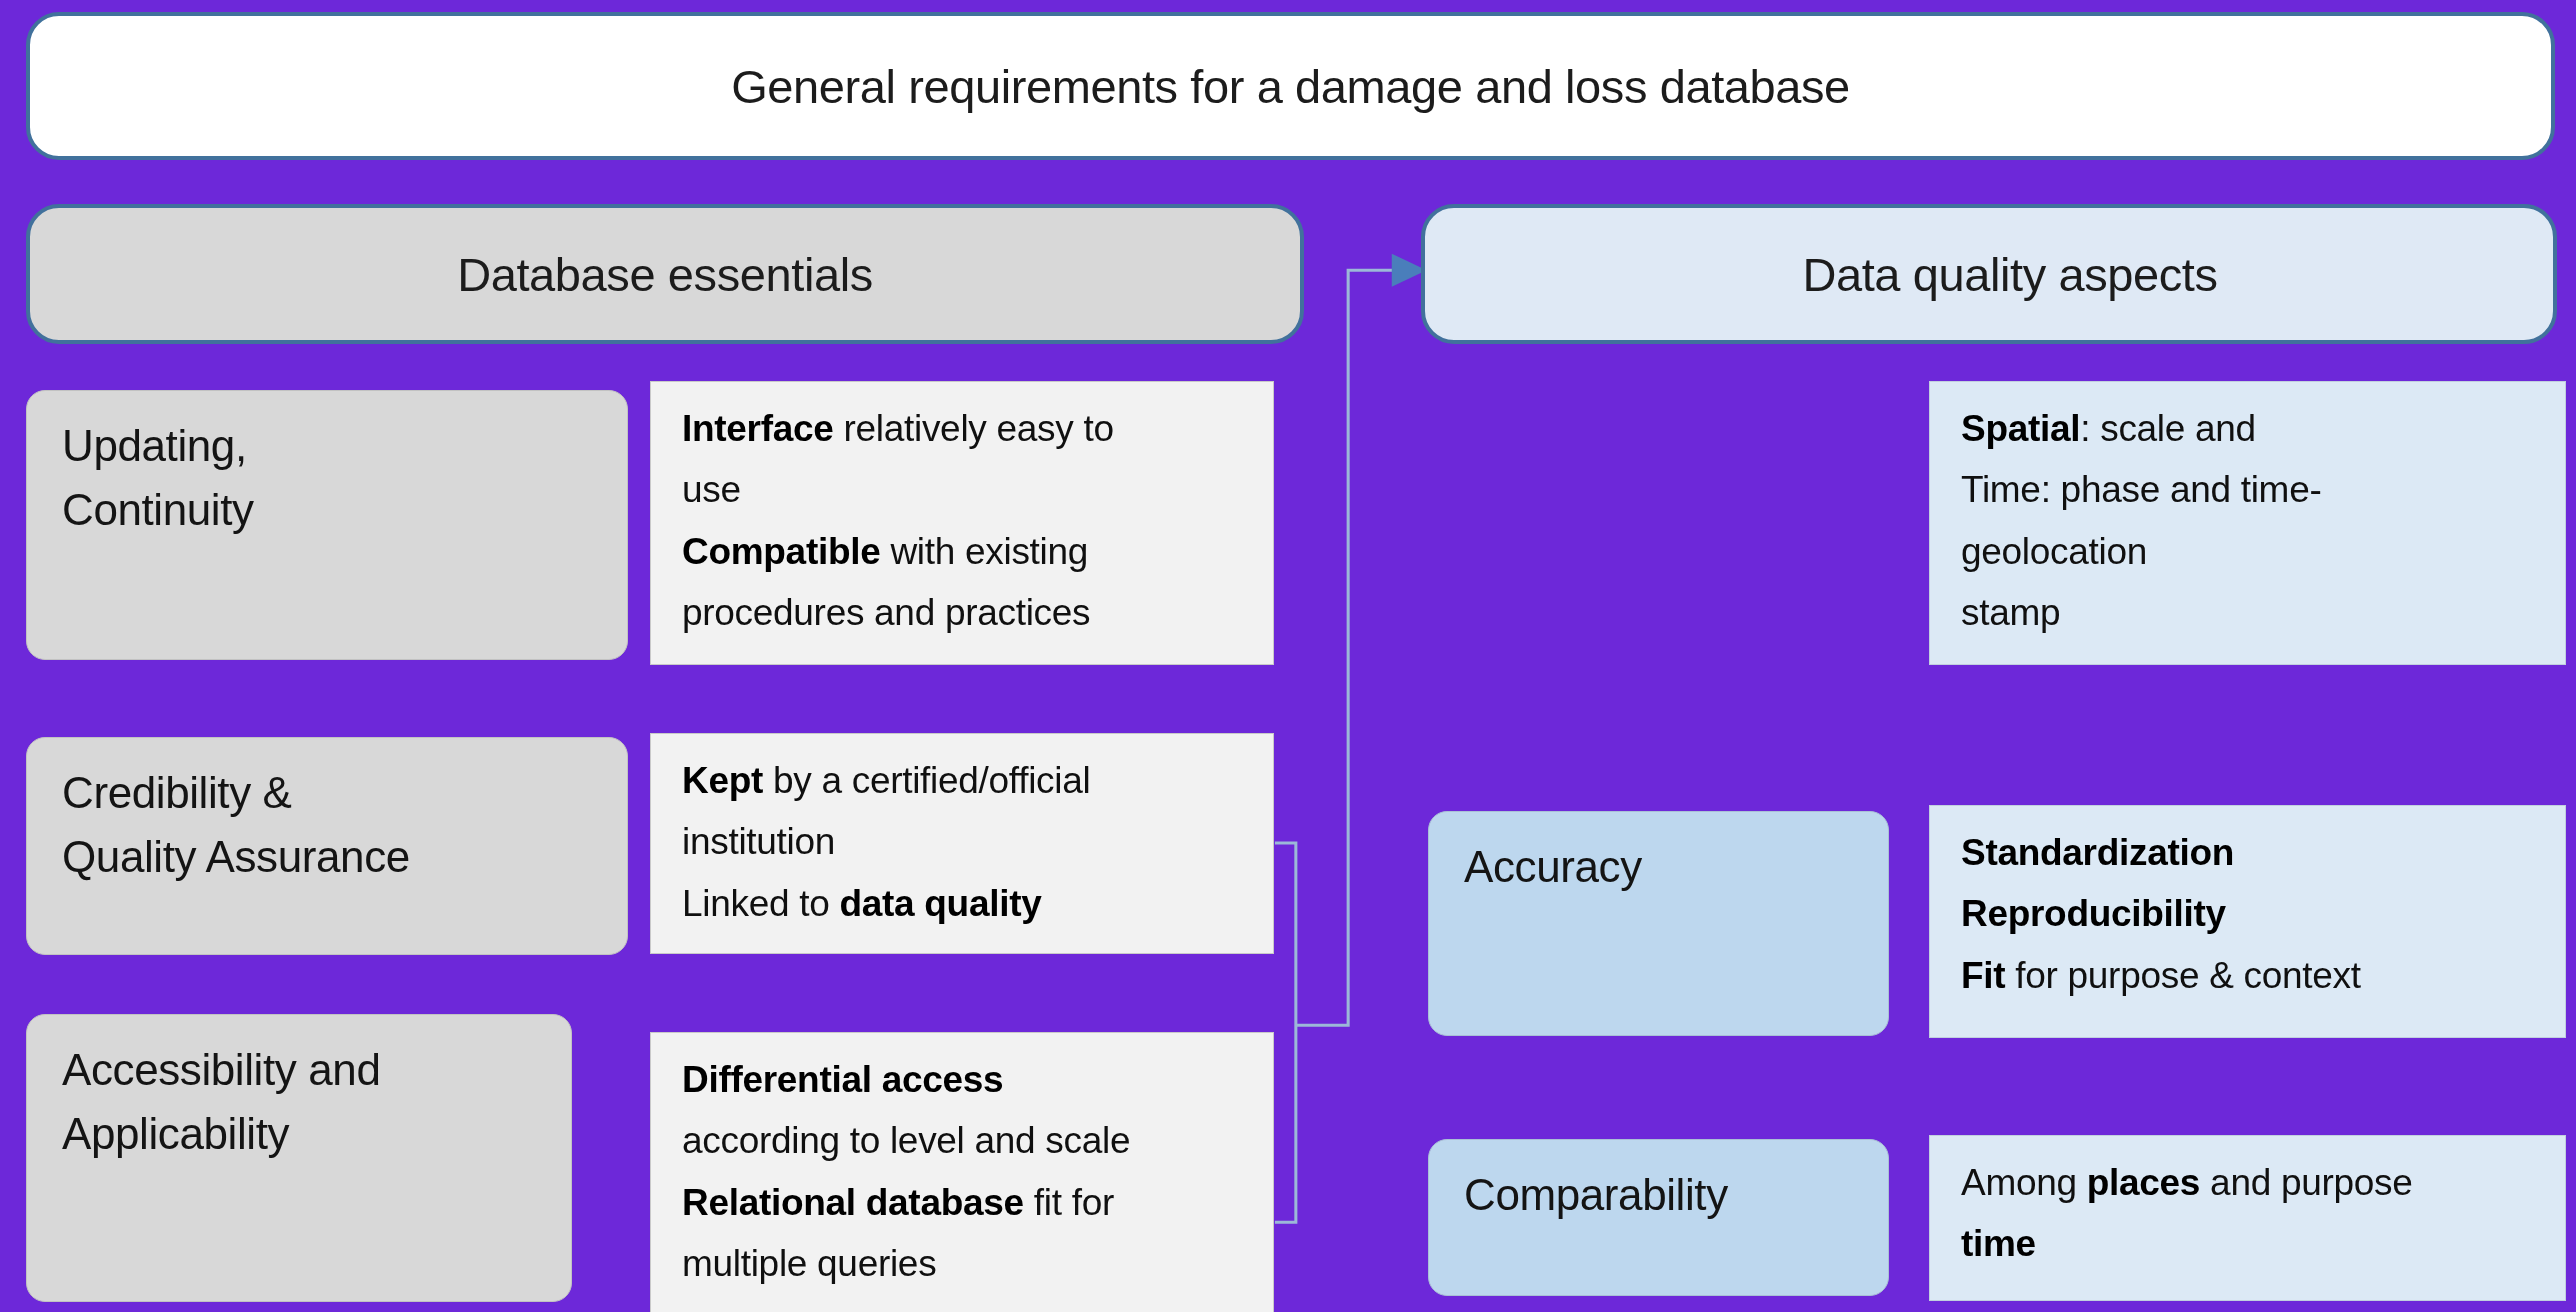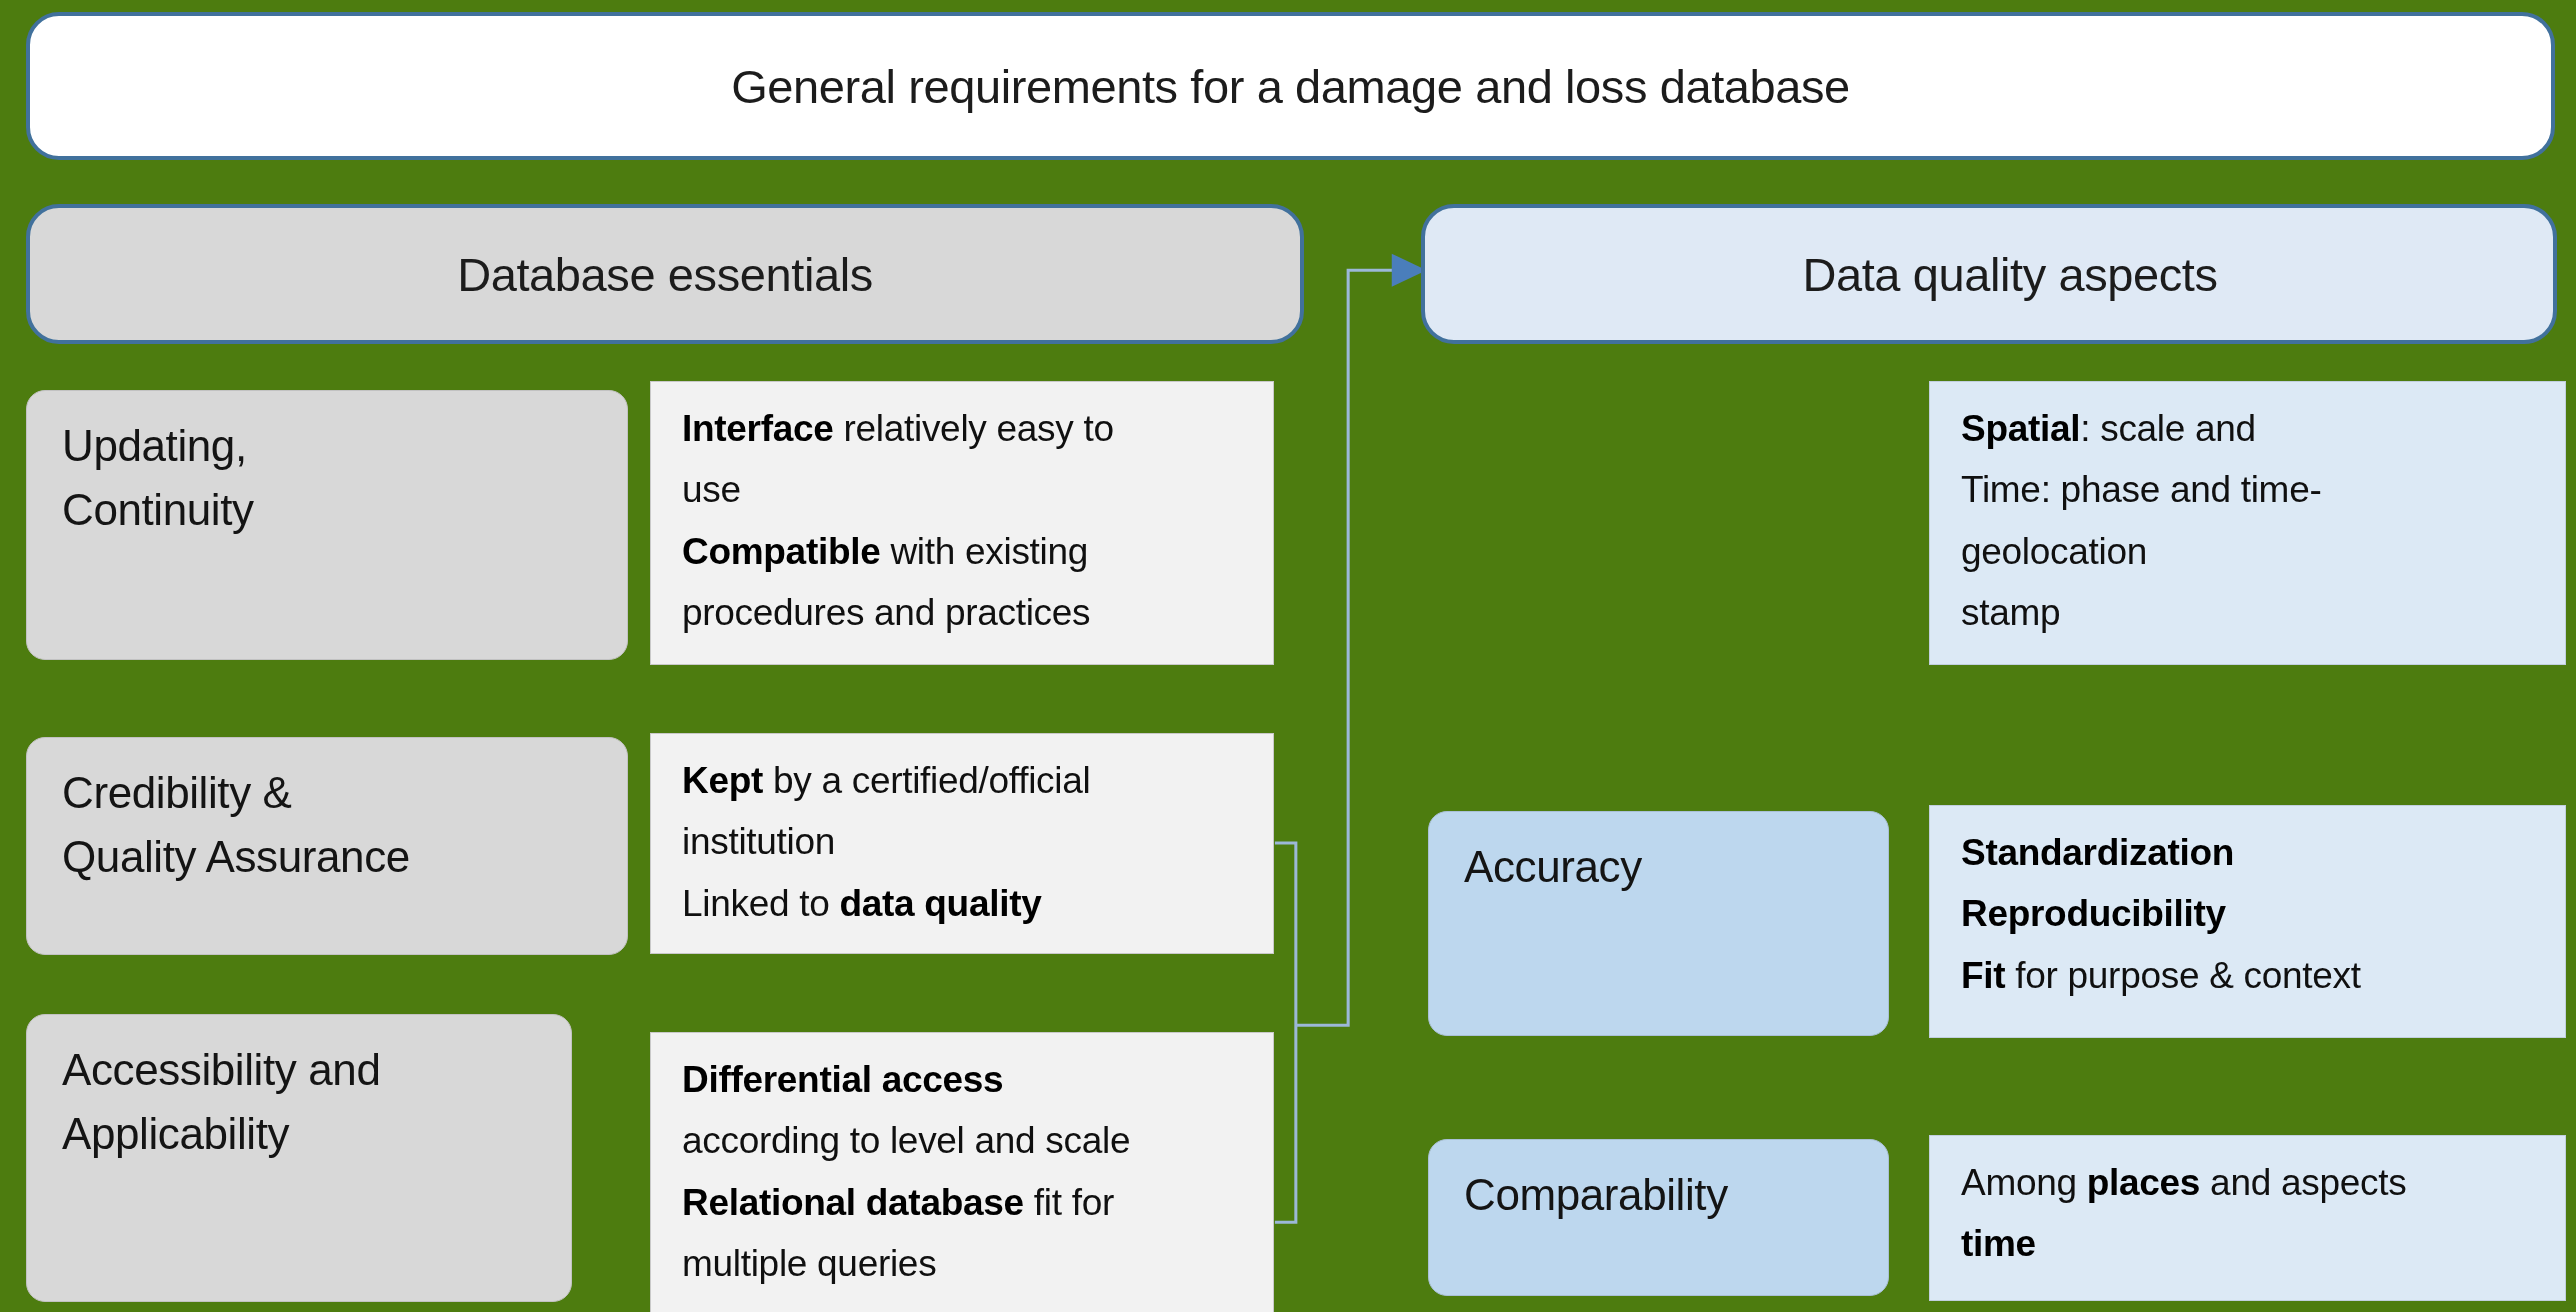--- a/index.html
+++ b/index.html
@@ -8,21 +8,21 @@
     --arrow:#4a7ebb;
     --gray-fill:#d8d8d8;
     --gray-light:#f2f2f2;
     --blue-fill:#bdd7ee;
     --blue-light:#dce9f5;
     --blue-header:#dfe9f5;
     --ink:#161616;
   }
   html,body{margin:0;padding:0;background:#ffffff;}
   body{font-family:"Liberation Sans","DejaVu Sans",sans-serif;color:var(--ink);}
-  .canvas{position:relative;width:2576px;height:1312px;background:#4d7c0f;overflow:hidden;text-decoration:underline;}
+  .canvas{position:relative;width:2576px;height:1312px;background:#6d28d9;overflow:hidden;text-decoration:underline;}
   .box{position:absolute;box-sizing:border-box;}
   .rounded{border:4.4px solid var(--accent);border-radius:33px;display:flex;align-items:center;justify-content:center;}
   .title-box{left:26px;top:12.2px;width:2529px;height:148px;background:#ffffff;}
   .hdr-left{left:26px;top:204px;width:1278px;height:140px;background:var(--gray-fill);}
   .hdr-right{left:1421px;top:204px;width:1136px;height:140px;background:var(--blue-header);padding-left:42px;}
   .big-text{font-size:47px;letter-spacing:-0.4px;color:#1c1c1c;white-space:nowrap;}
   .lbl{font-size:44px;line-height:1.45;letter-spacing:-0.4px;padding:23px 35px;color:#141414;border-radius:19px;}
   .bdy{font-size:37px;line-height:1.66;letter-spacing:-0.3px;padding:15.7px 31px;color:#101010;}
   .bdy .b,.lbl .b{font-weight:bold;color:#000000;}
   .gray-lbl{background:var(--gray-fill);border:1.7px solid #c2c2c2;}
@@ -113,18 +113,18 @@
   <div class="box blue-bdy bdy r2b">
       <div class="tline"><span class="b">Standardization</span></div>
       <div class="tline"><span class="b">Reproducibility</span></div>
       <div class="tline"><span class="b">Fit</span><span> for purpose &amp; context</span></div>
     </div>
 
   <div class="box blue-lbl lbl r3a">
       <div class="tline"><span>Comparability</span></div>
     </div>
   <div class="box blue-bdy bdy r3b">
-      <div class="tline"><span>Among </span><span class="b">places</span><span> and aspects</span></div>
+      <div class="tline"><span>Among </span><span class="b">places</span><span> and purpose</span></div>
       <div class="tline"><span class="b">time</span></div>
     </div>
 
 </div>
 
 
 </body></html>

